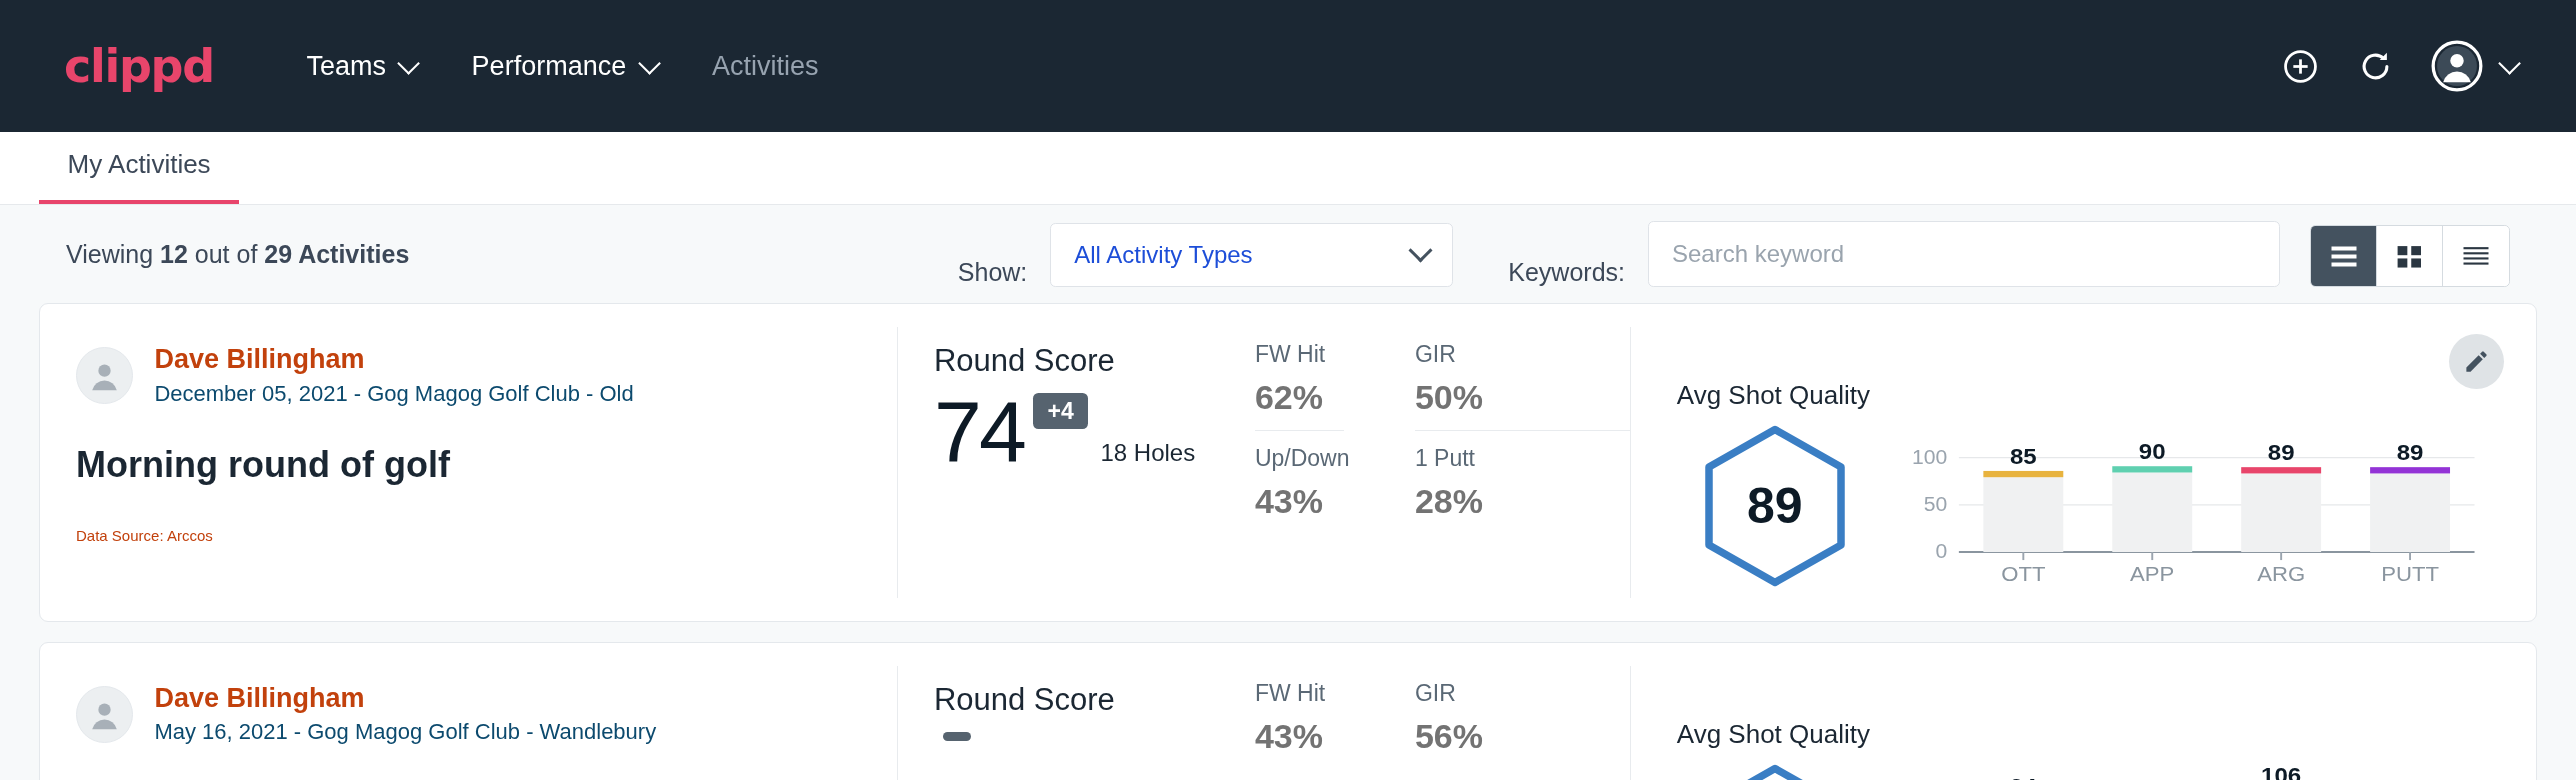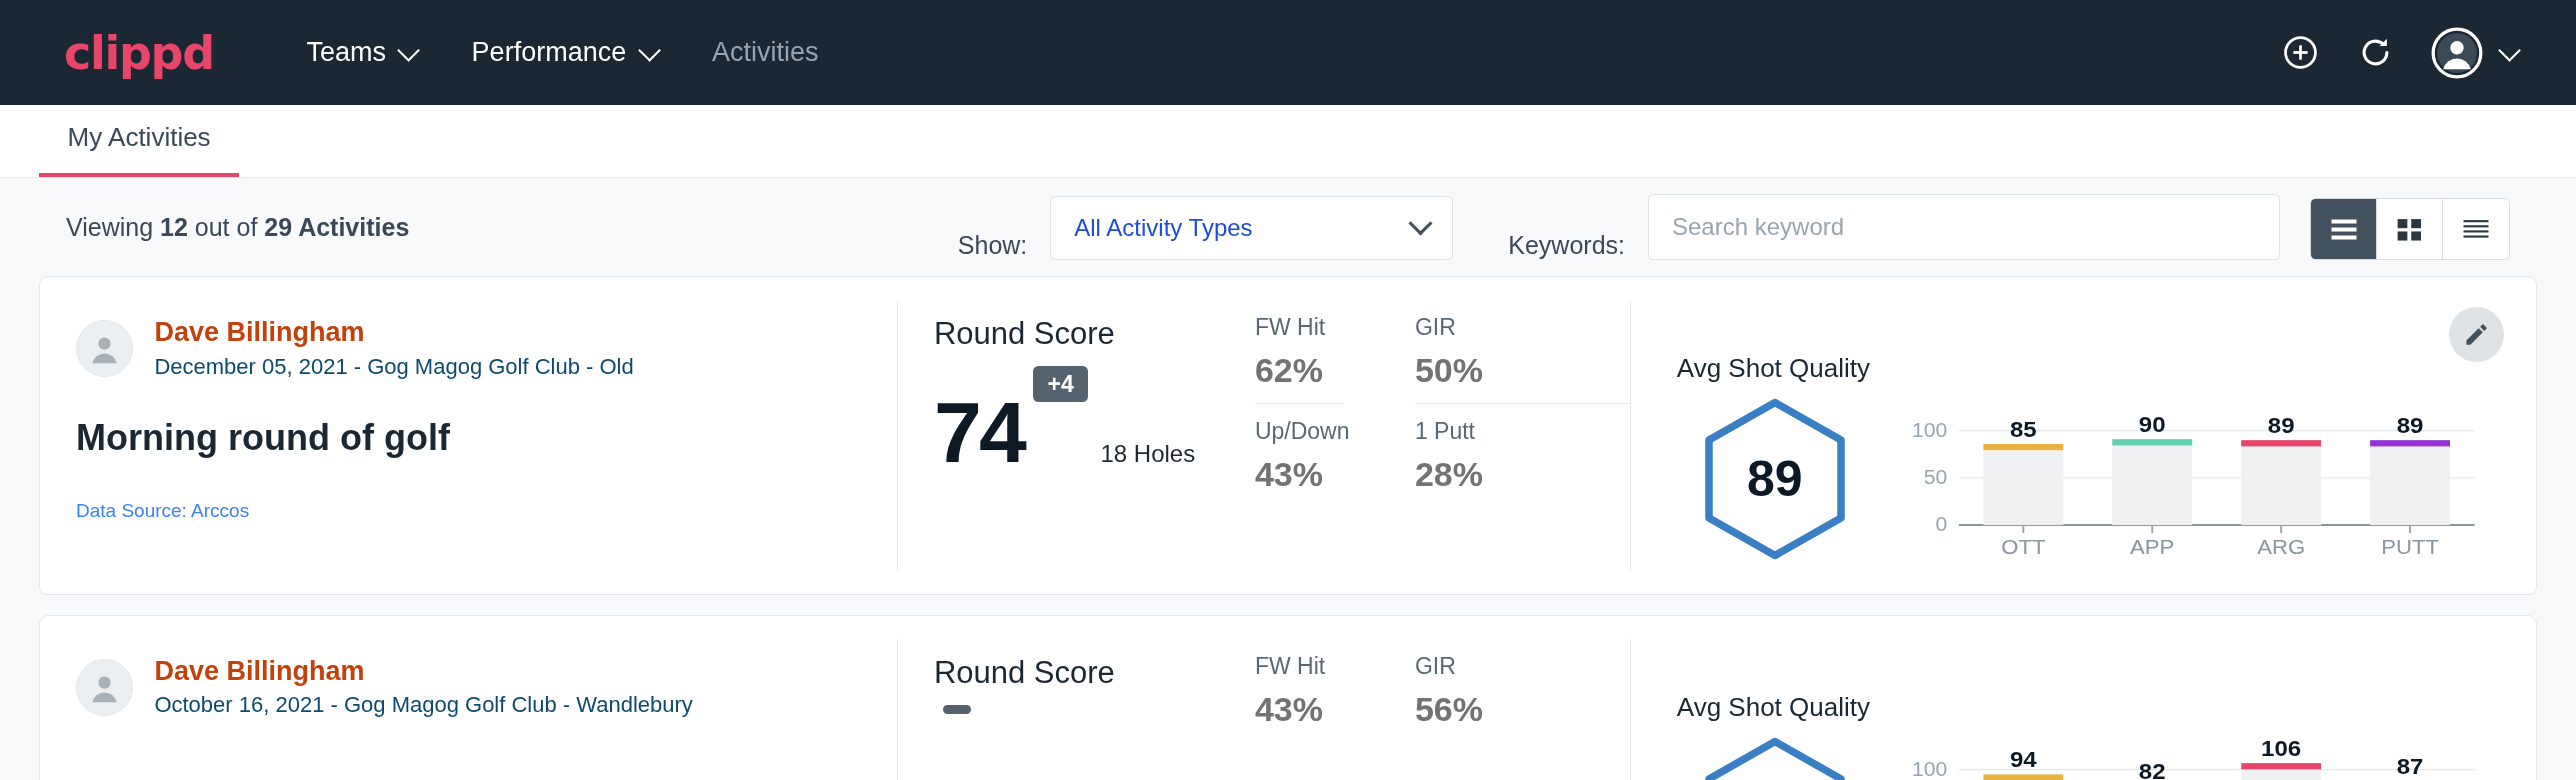--- a/index.html
+++ b/index.html
@@ -5,21 +5,21 @@
   * { box-sizing: border-box; margin: 0; padding: 0; }
   html, body {
     width: 2576px; height: 780px;
     background: #ffffff;
     font-family: "Liberation Sans", sans-serif;
     overflow: hidden;
   }
 
   
   .topnav {
-    height: 105px;
+    height: 132px;
     background: #1b2733;
     display: flex;
     align-items: center;
     padding: 0 61px 0 64px;
     position: relative;
   }
   .logo {
     font-size: 46px;
     font-weight: 700;
     color: #e8456b;
@@ -181,34 +181,34 @@
     border: 1.8px solid #e4e8ec;
     display: flex; align-items: center; justify-content: center;
     flex-shrink: 0;
   }
   .pname { font-size: 27px; font-weight: 700; color: #c2410c; line-height: 1.25; }
   .pmeta { font-size: 22px; color: #0c4a6e; line-height: 1.35; margin-top: 1.8px; }
   .ctitle {
     font-size: 36px; font-weight: 700; color: #1b2733;
     margin: 36px 0 0 0;
   }
-  .csrc { font-size: 19px; color: #3b82f6; margin-top: 41px; }
+  .csrc { font-size: 15px; color: #c2410c; margin-top: 41px; }
 
   .divider { width: 0.9px; background: #e8ebee; margin: 23px 0; }
 
   .col-score {
     width: 357px;
     padding: 39px 0 32px 36px;
     flex-shrink: 0;
   }
   .sect-label { font-size: 31px; color: #1b2733; }
   .scorerow { display: flex; align-items: flex-end; margin-top: 9px; }
   .bignum {
-    font-size: 86px; font-weight: 700; color: #0d1a26;
-    line-height: 1; letter-spacing: -2.7px; margin-top: 28px;
+    font-size: 86px; font-weight: 400; color: #0d1a26;
+    line-height: 1; letter-spacing: -2.7px;
   }
   .badge {
     background: #56636f; color: #ffffff;
     font-size: 23px; font-weight: 700;
     padding: 4.5px 14.3px; border-radius: 5.4px;
     margin-left: 9px; align-self: flex-start;
     margin-top: 5.4px;
   }
   .holes { font-size: 24px; color: #1b2733; margin-left: 12.5px; padding-bottom: 7.1px; }
 
@@ -457,21 +457,21 @@
     <div class="col-left">
       <div class="person">
         <div class="pavatar">
           <svg width="41" height="41" viewBox="0 0 24 24">
             <circle cx="12" cy="9.2" r="3.6" fill="#a8b0b8"></circle>
             <path d="M4.8 20.6a7.4 7.4 0 0 1 14.4 0z" fill="#a8b0b8"></path>
           </svg>
         </div>
         <div>
           <div class="pname">Dave Billingham</div>
-          <div class="pmeta">October 16, 2021 - Gog Magog Golf Club - Wandlebury</div>
+          <div class="pmeta">May 16, 2021 - Gog Magog Golf Club - Wandlebury</div>
         </div>
       </div>
       <div class="ctitle"></div>
       <div class="csrc"></div>
     </div>
 
     <div class="divider"></div>
 
     <div class="col-score">
       <div class="sect-label">Round Score</div>

